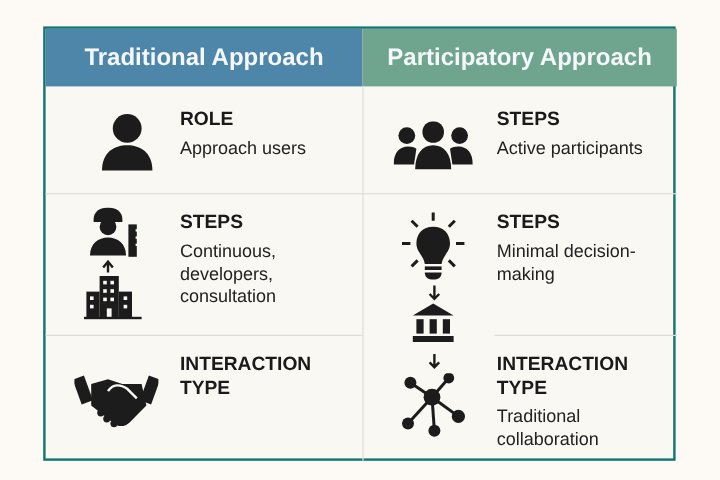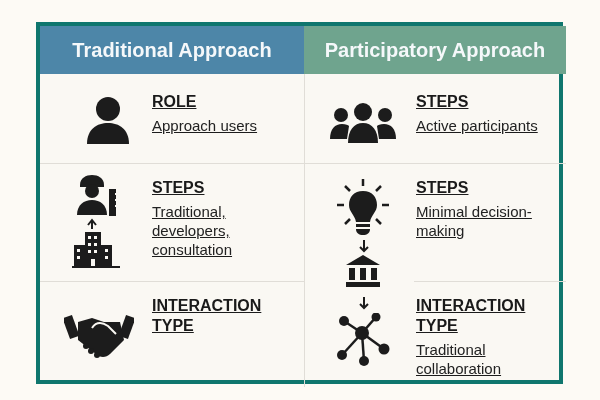--- a/index.html
+++ b/index.html
@@ -6,33 +6,33 @@
   body {
     width: 600px; height: 400px; overflow: hidden;
     background: #fdfaf5;
     font-family: "Liberation Sans", "DejaVu Sans", sans-serif;
     color: #1c1c1c;
     position: relative;
   }
   .table {
     position: absolute; left: 36px; top: 22px; width: 527px; height: 362px;
     background: #faf8f3;
-    border: 4px solid #0f766e;
+    border: 2px solid #0f766e;
     box-sizing: border-box;
   }
   .hdr {
     position: absolute; top: 0; height: 48px;
     display: flex; align-items: center; justify-content: center;
     color: #f5f8fa; font-size: 20px; font-weight: bold;
   }
   .hdr.left { left: 0; width: 264px; background: #4d86a8; }
   .hdr.right { left: 264px; width: 262px; background: #6fa48e; text-align: center; }
   .vline { position: absolute; left: 264px; top: 48px; width: 1px; height: 313px; background: #e0ddd7; }
   .hline { position: absolute; height: 1px; background: #e0ddd7; }
-  .cell-text { position: absolute; text-decoration: underline; }
+  .cell-text { position: absolute; }
   .label { font-weight: bold; font-size: 16px; line-height: 20px; color: #1a1a1a; }
   .val { font-size: 15px; line-height: 19px; color: #222; margin-top: 4px; }
   .icon { position: absolute; }
   svg { display: block; }
 </style>
 </head>
 <body>
 
 <div class="table">
   <div class="hdr left">Traditional Approach</div>
@@ -77,21 +77,21 @@
       <rect x="19" y="84" width="4" height="7" fill="#faf8f3"></rect>
       <rect x="5" y="74" width="3" height="3" fill="#faf8f3"></rect>
       <rect x="5" y="81" width="3" height="3" fill="#faf8f3"></rect>
       <rect x="33" y="74" width="3" height="3" fill="#faf8f3"></rect>
       <rect x="33" y="81" width="3" height="3" fill="#faf8f3"></rect>
     </svg>
   </div>
   <div class="cell-text" style="left:112px; top:152px;">
     <div class="label">STEPS</div>
     <div class="val">
-      <div>Traditional,</div>
+      <div>Continuous,</div>
       <div>developers,</div>
       <div>consultation</div>
     </div>
   </div>
 
   <div class="icon" style="left:24px; top:286px;">
     <svg width="70" height="48" viewBox="0 0 70 48">
       <rect x="2" y="4" width="10" height="22" transform="rotate(-20 7 15)" fill="#1c1c1c"></rect>
       <rect x="58" y="4" width="10" height="22" transform="rotate(20 63 15)" fill="#1c1c1c"></rect>
       <path d="M14 10 L28 6 L40 10 L56 10 L60 28 L46 42 C42 46 36 46 32 42 L14 28 Z" fill="#1c1c1c"></path>

